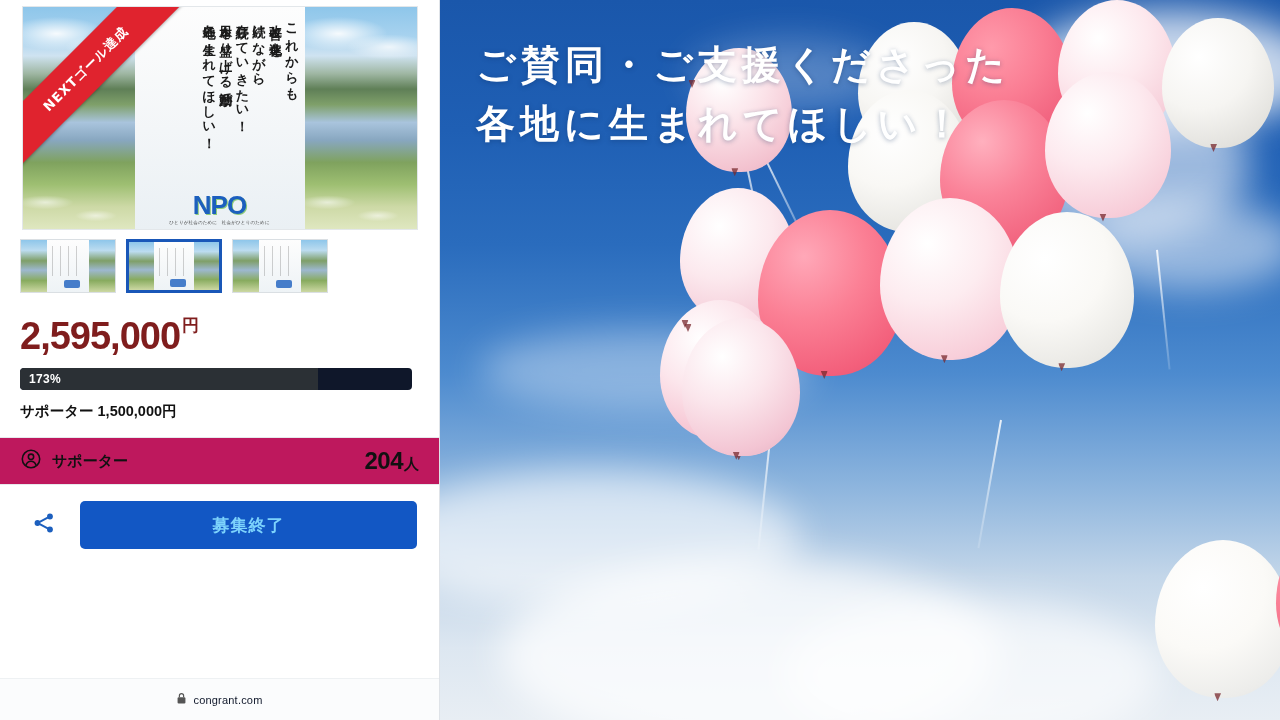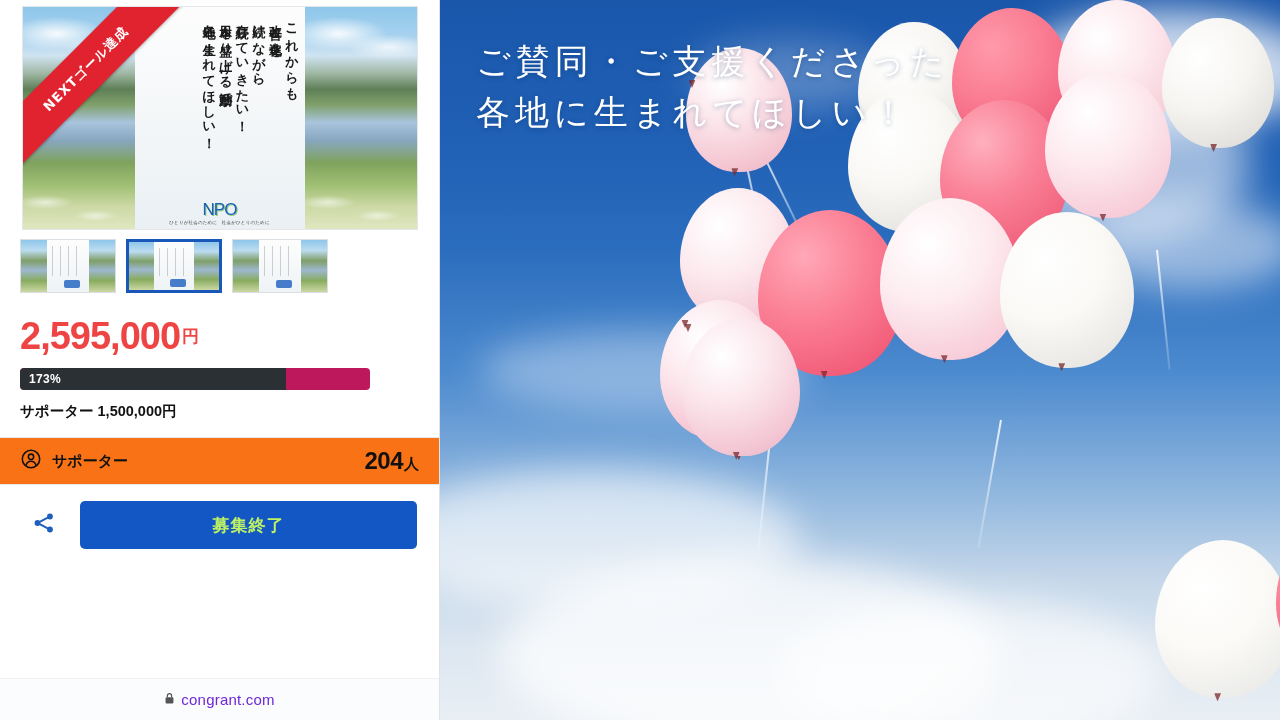--- a/index.html
+++ b/index.html
@@ -72,21 +72,21 @@
     color: #1a1a1a;
     font-weight: 600;
     white-space: nowrap;
     font-family: "DejaVu Sans", "Liberation Sans", sans-serif;
   }
   .hero-logo {
     position: absolute; left: 0; right: 0; bottom: 4px;
     text-align: center;
   }
   .logo-mark {
-    font-size: 17px; font-weight: 400; letter-spacing: -1px;
+    font-size: 26px; font-weight: 700; letter-spacing: -1px;
     color: #1c5fbe; line-height: 1;
     text-shadow: 1px 1px 0 rgba(110,190,80,.75);
   }
   .logo-sub {
     font-size: 4.5px; color: #3b3b3b; letter-spacing: .2px; margin-top: 2px;
     font-family: "DejaVu Sans", sans-serif;
   }
   
   .ribbon {
     position: absolute; top: 0; left: 0;
@@ -139,34 +139,34 @@
     border-radius: 2px;
   }
 
   
   .fund {
     padding: 18px 20px 0 20px;
   }
   .fund-label { font-size: 15px; font-weight: 700; color: #111; letter-spacing: .5px; }
   .fund-amount {
     margin-top: 6px;
-    color: #ef4444;
+    color: #7f1d1d;
     font-weight: 800;
     line-height: 1;
-    display: flex; align-items: center;
+    display: flex; align-items: flex-start;
   }
   .fund-amount .num { font-size: 38px; letter-spacing: -1px; }
   .fund-amount .yen { font-size: 17px; margin-left: 2px; font-weight: 700; }
 
   .bar {
     position: relative;
     margin-top: 13px;
-    height: 22px; width: 350px;
+    height: 22px; width: 392px;
     border-radius: 4px; overflow: hidden;
-    background: #be185d;
+    background: #0f172a;
     display: flex; align-items: center;
   }
   .bar-fill {
     position: absolute; left: 0; top: 0; bottom: 0;
     background: #2b3035; border-radius: 4px 0 0 4px;
   }
   .bar-pct {
     position: relative; z-index: 2;
     color: #ffffff; font-size: 12px; font-weight: 700;
     margin-left: 9px; letter-spacing: .3px;
@@ -175,75 +175,75 @@
   .goal-line.next { margin-top: 5px; color: #1565d8; }
 
   
   .sup-row {
     margin-top: 16px;
     height: 48px;
     border-top: 1px solid #e6e9ec;
     border-bottom: 1px solid #e6e9ec;
     display: flex; align-items: center; justify-content: space-between;
     padding: 0 20px;
-    background: #f97316;
+    background: #be185d;
   }
   .sup-left { display: flex; align-items: center; gap: 10px; }
   .sup-label { font-size: 15px; font-weight: 700; color: #111; }
   .sup-count { display: flex; align-items: baseline; }
   .sup-count .n { font-size: 24px; font-weight: 800; color: #111; letter-spacing: -.5px; }
   .sup-count .u { font-size: 15px; font-weight: 700; color: #111; margin-left: 1px; }
 
   
   .action-row {
     display: flex; align-items: center; gap: 14px;
     padding: 16px 22px 0 22px;
   }
   .share-btn {
     width: 44px; height: 44px; flex: 0 0 44px;
     display: flex; align-items: center; justify-content: center;
     cursor: pointer;
   }
   .cta {
     flex: 1; height: 48px;
     background: #1257c4; border: none; border-radius: 5px;
-    color: #bef264; font-size: 17px; font-weight: 700; letter-spacing: 1px;
+    color: #7dd3fc; font-size: 17px; font-weight: 700; letter-spacing: 1px;
     cursor: pointer;
     font-family: "DejaVu Sans", "Liberation Sans", sans-serif;
   }
 
   
   .urlbar {
     margin-top: auto;
     height: 42px;
     display: flex; align-items: center; justify-content: center; gap: 6px;
     background: #fbfcfd;
     border-top: 1px solid #eef1f3;
   }
-  .url-text { font-size: 15px; color: #6d28d9; letter-spacing: .2px; }
+  .url-text { font-size: 11px; color: #0f172a; letter-spacing: .2px; }
 
   
   .right-panel {
     position: relative;
     width: 840px; height: 720px; flex: 0 0 840px;
     overflow: hidden;
     background:
       linear-gradient(to bottom,
         #1a57ab 0%, #1f5fb4 18%, #2a6cbd 34%,
         #4d8bcf 52%, #8fb6de 68%, #c3d6e9 80%,
         #dde7f1 90%, #e8eef4 100%);
   }
   .clouds { position: absolute; inset: 0; }
   .cl { position: absolute; border-radius: 50%; filter: blur(18px); }
   .headline {
     position: absolute; left: 36px; top: 36px; z-index: 6;
     color: #ffffff;
   }
   .hl {
-    font-size: 34px; line-height: 1.5; letter-spacing: 5px; font-weight: 400;
+    font-size: 39px; line-height: 1.5; letter-spacing: 5px; font-weight: 700;
     font-family: "DejaVu Sans", "Liberation Sans", sans-serif;
     text-shadow: 0 1px 5px rgba(10,40,90,.35);
     white-space: nowrap;
   }
   .balloon {
     position: absolute;
     border-radius: 50% 50% 48% 48% / 54% 54% 46% 46%;
     z-index: 4;
   }
   .balloon::after {

